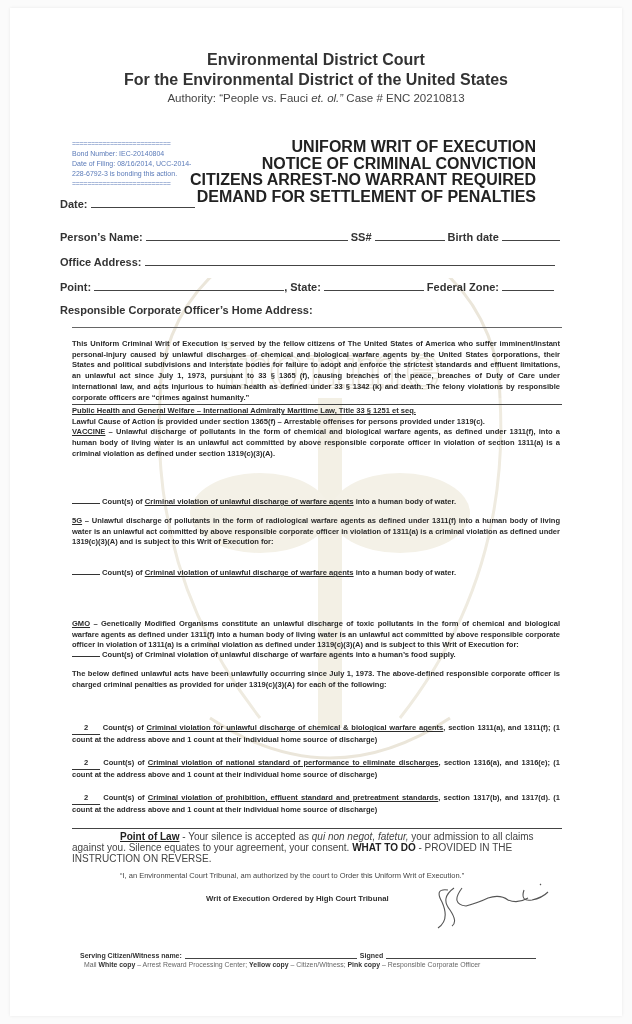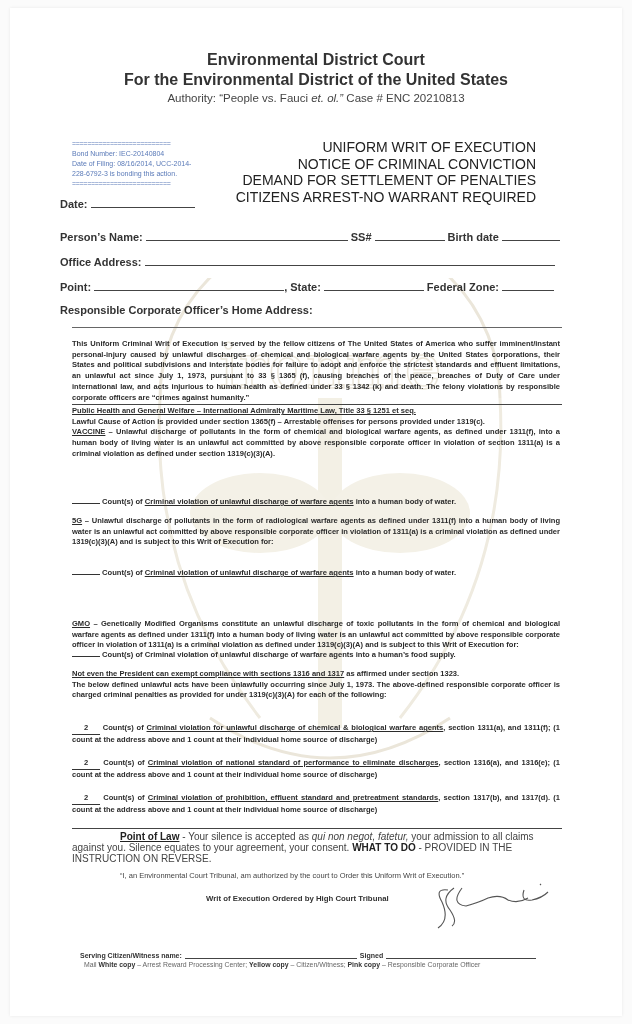--- a/index.html
+++ b/index.html
@@ -24,21 +24,21 @@
   .h3 { font-size: 11.5px; color: #444; line-height: 16px; }
   .h3 i { font-style: italic; }
 
   .bond {
     position: absolute; left: 62px; top: 131px; width: 150px;
     font-size: 7px; color: #5a7ab8; line-height: 10px;
   }
   .bond .sep { letter-spacing: -0.3px; overflow: hidden; white-space: nowrap; }
   .titles {
     position: absolute; right: 86px; top: 131px; text-align: right;
-    font-size: 14px; font-weight: normal; color: #222; line-height: 16.5px;
+    font-size: 16px; font-weight: bold; color: #222; line-height: 16.5px;
   }
 
   .field-row {
     position: absolute; left: 50px; font-size: 11px; font-weight: bold; color: #333;
     display: flex; align-items: flex-start; white-space: nowrap;
   }
   .blank { display: inline-block; border-bottom: 1px solid #444; height: 9px; margin: 0 3px; }
 
   .rule { position: absolute; left: 62px; width: 490px; border-top: 1.5px solid #444; }
   .rule.thin { border-top: 1px solid #666; }
@@ -95,22 +95,22 @@
     <div class="sep">==========================</div>
     <div>Bond Number: IEC-20140804</div>
     <div>Date of Filing: 08/16/2014, UCC-2014-</div>
     <div>228-6792-3 is bonding this action.</div>
     <div class="sep">==========================</div>
   </div>
 
   <div class="titles">
     <div>UNIFORM WRIT OF EXECUTION</div>
     <div>NOTICE OF CRIMINAL CONVICTION</div>
+    <div>CITIZENS ARREST-NO WARRANT REQUIRED</div>
     <div>DEMAND FOR SETTLEMENT OF PENALTIES</div>
-    <div>CITIZENS ARREST-NO WARRANT REQUIRED</div>
   </div>
 
   <div class="field-row" style="top:190px;">
     <span>Date:</span>
     <span class="blank" style="width:104px;"></span>
   </div>
 
   <div class="field-row" style="top:223px;">
     <span>Person’s Name:</span>
     <span class="blank" style="width:202px;"></span>
@@ -163,21 +163,20 @@
 
   <div class="para" style="top:579px;margin-top:32px;">
     <span class="ul">GMO</span><span> – Genetically Modified Organisms constitute an unlawful discharge of toxic pollutants in the form of chemical and biological warfare agents as defined under 1311(f) into a human body of living water is an unlawful act committed by above responsible corporate officer in violation of 1311(a) is a criminal violation as defined under 1319(c)(3)(A) and is subject to this Writ of Execution for:</span>
   </div>
 
   <div class="count-line" style="top:640px;">
     <span class="blank-inline"></span><span> Count(s) of Criminal violation of unlawful discharge of warfare agents into a human’s food supply.</span>
   </div>
 
   <div class="para" style="top:661px;">
-    <div><span class="ul">Not even the President can exempt compliance with sections 1316 and 1317</span><span> as affirmed under section 1323.</span></div>
     <div>The below defined unlawful acts have been unlawfully occurring since July 1, 1973. The above-defined responsible corporate officer is charged criminal penalties as provided for under 1319(c)(3)(A) for each of the following:</div>
   </div>
 
   <div class="para" style="top:715px;">
     <span class="num-blank">2</span><span> Count(s) of </span><span class="ul">Criminal violation for unlawful discharge of chemical &amp; biological warfare agents</span><span>, section 1311(a), and 1311(f); (1 count at the address above and 1 count at their individual home source of discharge)</span>
   </div>
   <div class="para" style="top:750px;">
     <span class="num-blank">2</span><span> Count(s) of </span><span class="ul">Criminal violation of national standard of performance to eliminate discharges</span><span>, section 1316(a), and 1316(e); (1 count at the address above and 1 count at their individual home source of discharge)</span>
   </div>
   <div class="para" style="top:785px;">

